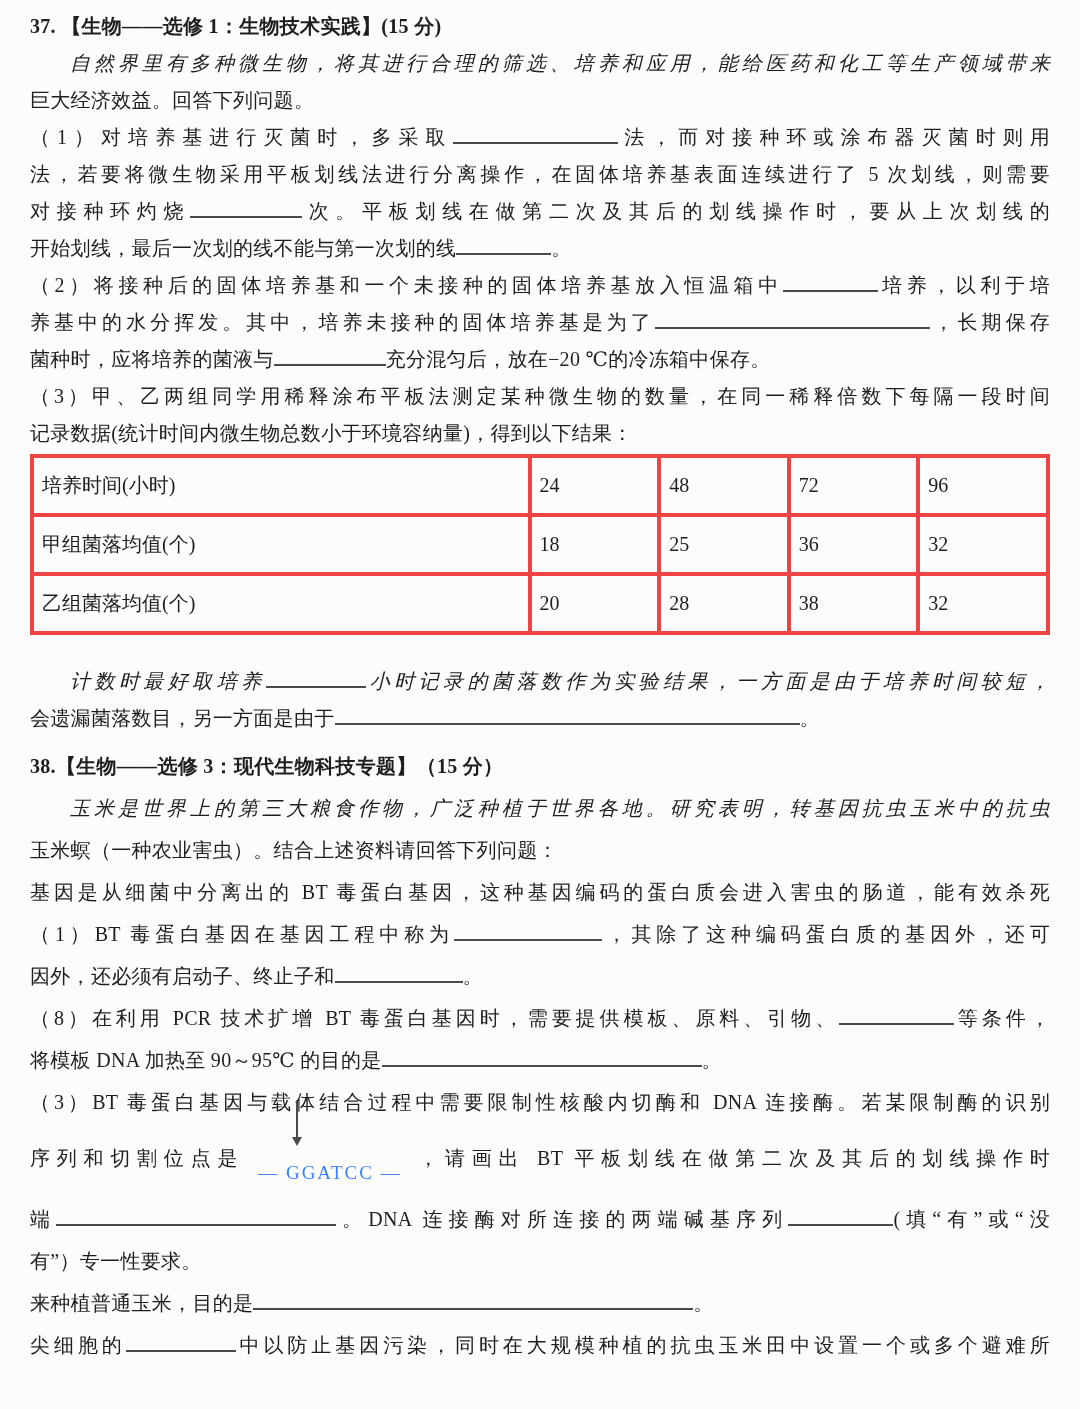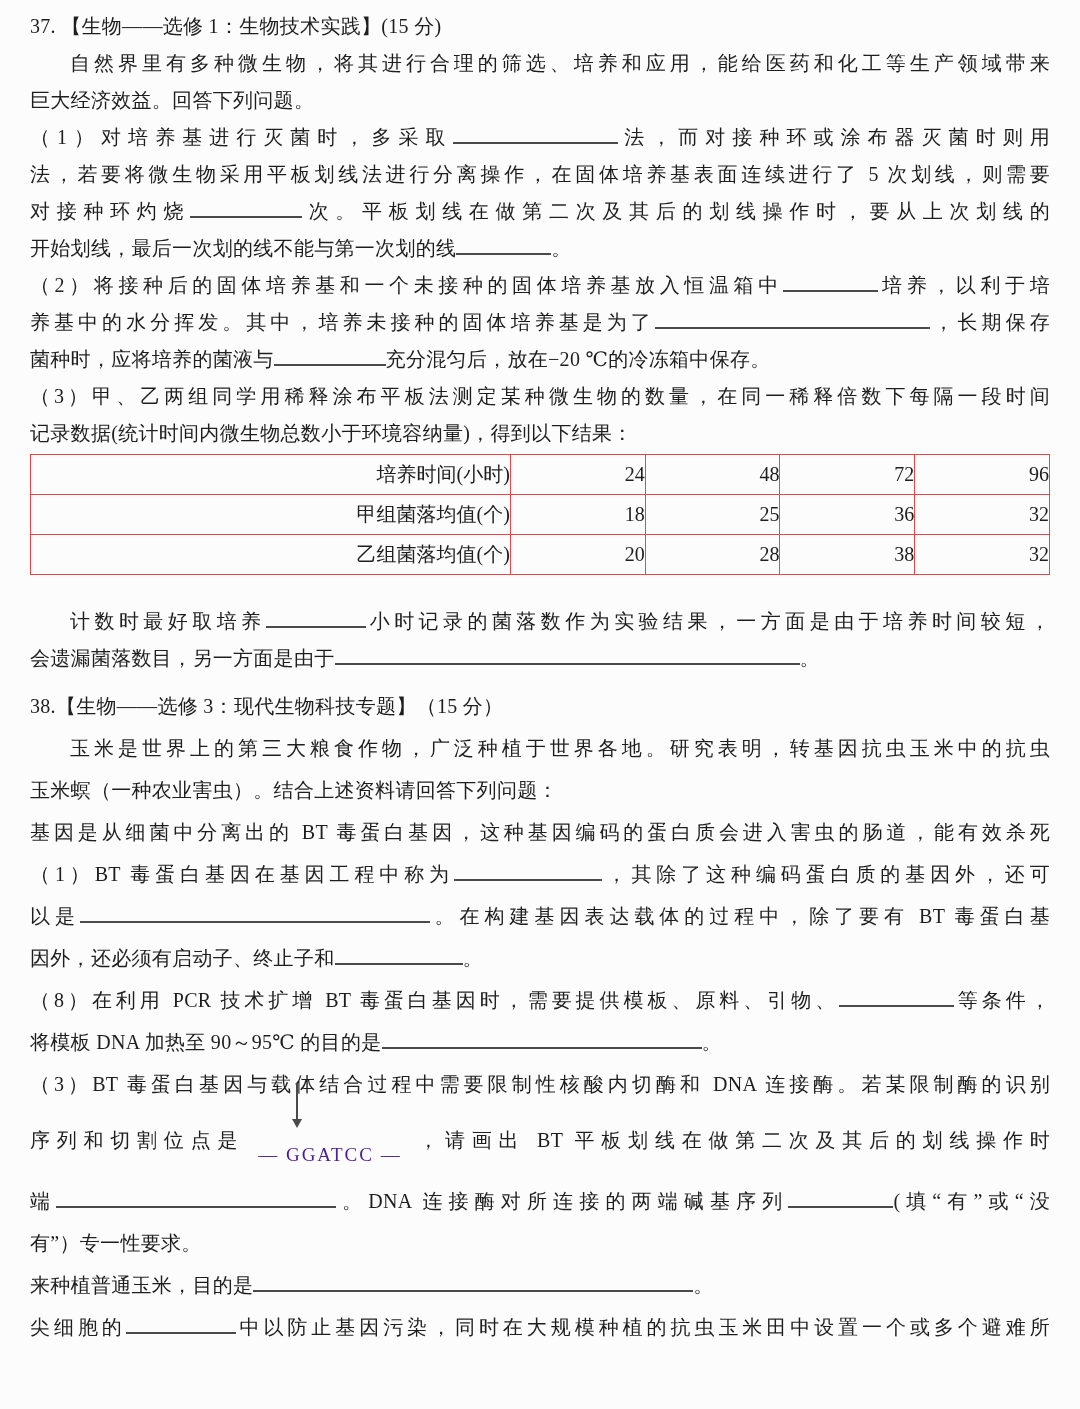--- a/index.html
+++ b/index.html
@@ -6,48 +6,48 @@
   body{
     width:1080px;height:1409px;
     background:#fcfcfc;
     color:#1e1e1e;
     font-family:"Liberation Serif","DejaVu Serif",serif;
     overflow:hidden;
   }
   .doc{padding:8px 30px 28px 30px;box-sizing:border-box;}
   .line{font-size:20px;line-height:37px;letter-spacing:0.3px;}
   .s38 .line{line-height:42px;text-align:center;}
-  .title{font-weight:400;}
+  .title{font-weight:700;}
   .full{text-align:justify;text-align-last:justify;}
   .left{text-align:left;text-align-last:left;}
-  .indent{text-indent:2em;}
+  .indent{text-indent:2em;font-style:italic;}
   .blank{
     display:inline-block;height:1px;
     border-bottom:2px solid #4a4a4a;
   }
   
   .table-wrap{margin:2px 0 0 0;}
   table{border-collapse:collapse;width:100%;table-layout:fixed;}
   td{
-    border:1px solid #ef4444;height:39px;
-    text-align:right;vertical-align:middle;
-    font-size:20px;padding:0;
+    border:4px solid #ef4444;height:39px;
+    text-align:left;vertical-align:middle;
+    font-size:20px;padding:8px;
   }
   td.label-col{width:47%;}
   
   .post-gap{margin-top:28px;}
   .s38-title{margin-top:8px;}
   
   .cut-line{margin-top:14px;margin-bottom:4px;}
   .cut-site{
     display:inline-block;position:relative;
     margin:0 10px 0 14px;vertical-align:-14px;
   }
   .cut-seq{
-    color:#4c1d95;letter-spacing:2px;font-size:19px;
+    color:#3b82f6;letter-spacing:2px;font-size:19px;
     font-family:"Liberation Serif","DejaVu Serif",serif;
   }
   .cut-arrow{
     position:absolute;left:38px;top:-50px;
     width:2px;height:42px;background:#4a4a4a;
   }
   .cut-arrow::after{
     content:"";position:absolute;left:-4px;bottom:-8px;
     border:5px solid transparent;border-top:9px solid #4a4a4a;
   }
@@ -104,21 +104,20 @@
     <div class="line left"><span>会遗漏菌落数目，另一方面是由于</span><span class="blank" style="width: 465px;"></span><span>。</span></div>
   </section>
 
   <section class="s38">
     <div class="line title left s38-title">38.【生物——选修 3：现代生物科技专题】（15 分）</div>
 
     <div class="line full indent"><span>玉米是世界上的第三大粮食作物，广泛种植于世界各地。研究表明，转基因抗虫玉米中的抗虫</span></div>
     <div class="line left"><span>玉米螟（一种农业害虫）。结合上述资料请回答下列问题：</span></div>
     <div class="line full"><span>基因是从细菌中分离出的 BT 毒蛋白基因，这种基因编码的蛋白质会进入害虫的肠道，能有效杀死</span></div>
     <div class="line full"><span>（1）BT 毒蛋白基因在基因工程中称为</span><span class="blank" style="width: 148px;"></span><span>，其除了这种编码蛋白质的基因外，还可</span></div>
-    <div class="line full"><span>以是</span><span class="blank" style="width: 350px;"></span><span>。在构建基因表达载体的过程中，除了要有 BT 毒蛋白基</span></div>
     <div class="line left"><span>因外，还必须有启动子、终止子和</span><span class="blank" style="width: 128px;"></span><span>。</span></div>
     <div class="line full"><span>（8）在利用 PCR 技术扩增 BT 毒蛋白基因时，需要提供模板、原料、引物、</span><span class="blank" style="width: 115px;"></span><span>等条件，</span></div>
     <div class="line left"><span>将模板 DNA 加热至 90～95℃  的目的是</span><span class="blank" style="width: 320px;"></span><span>。</span></div>
     <div class="line full"><span>（3）BT 毒蛋白基因与载体结合过程中需要限制性核酸内切酶和 DNA 连接酶。若某限制酶的识别</span></div>
 
     <div class="line full cut-line">
       <span>序列和切割位点是</span><span class="cut-site"><span class="cut-arrow"></span><span class="cut-seq">— GGATCC —</span></span><span>，请画出 BT 平板划线在做第二次及其后的划线操作时</span>
     </div>
 
     <div class="line full"><span>端</span><span class="blank" style="width: 280px;"></span><span>。DNA 连接酶对所连接的两端碱基序列</span><span class="blank" style="width: 105px;"></span><span>(填“有”或“没</span></div>

